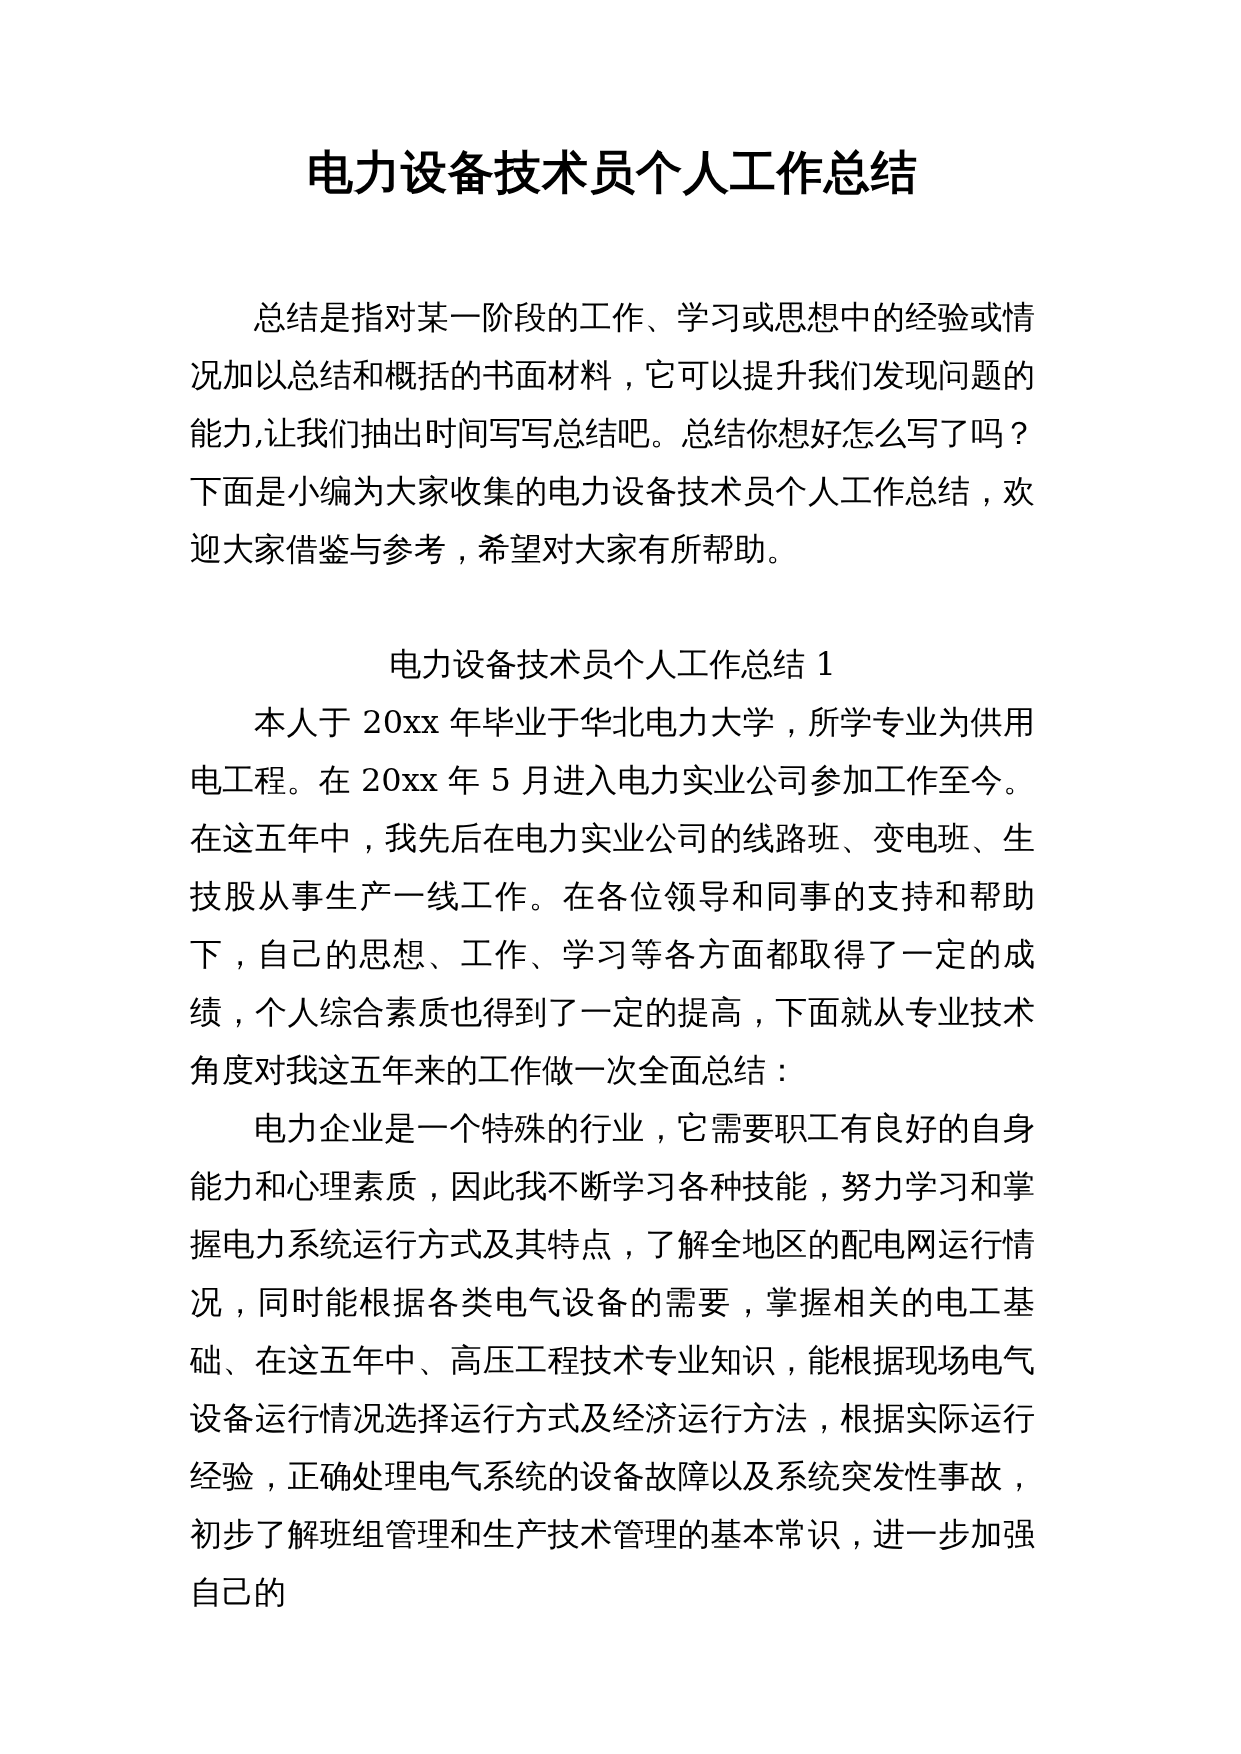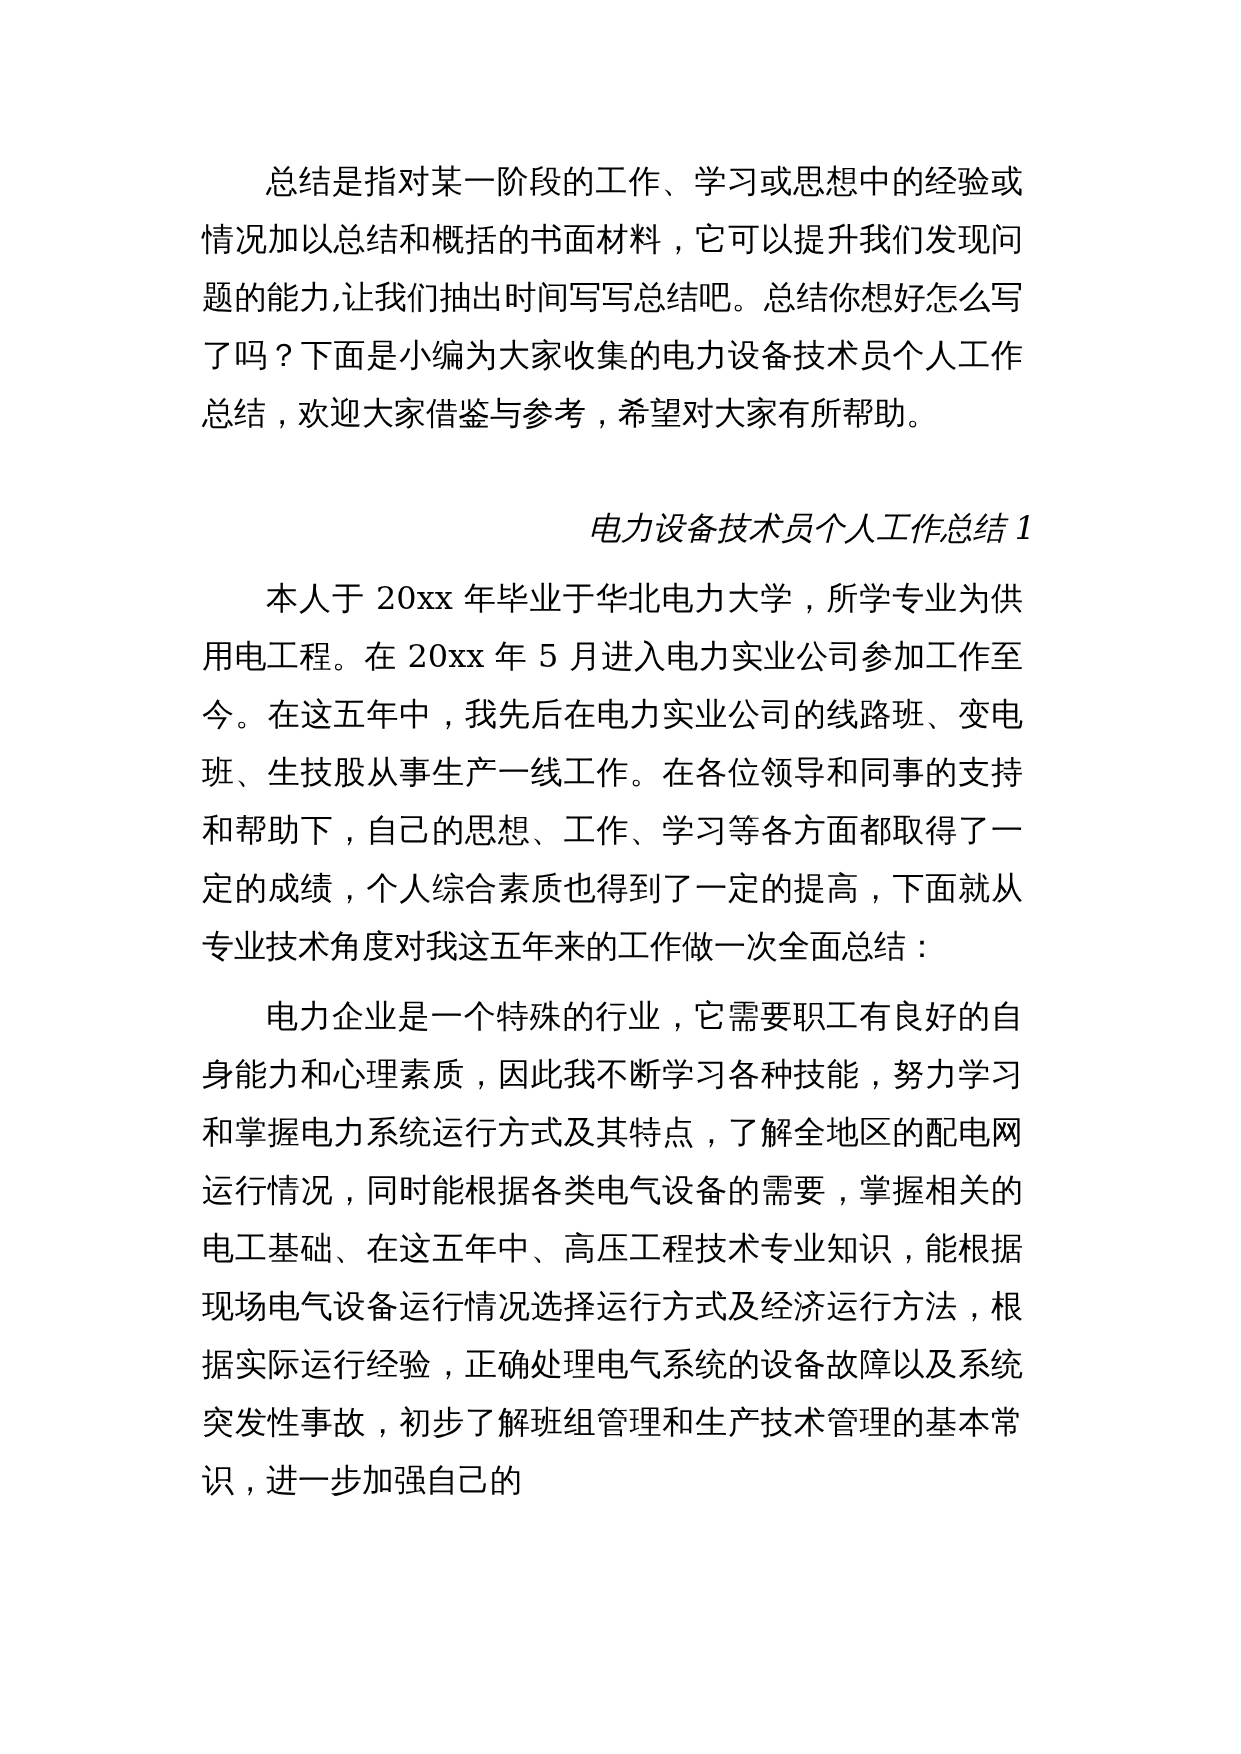--- a/index.html
+++ b/index.html
@@ -20,42 +20,42 @@
   }
   .doc-title {
     margin: 0 0 84px 0;
     font-size: 46px;
     line-height: 64px;
     font-weight: bold;
     text-align: center;
     letter-spacing: 1px;
   }
   .para {
-    margin: 12px;
+    margin: 0;
     font-size: 32px;
     line-height: 58px;
     text-align: justify;
     text-justify: inter-character;
     text-indent: 2em;
     word-break: break-all;
   }
   .subheading {
     margin: 57px 0 0 0;
     font-size: 32px;
     line-height: 58px;
-    text-align: right;
+    text-align: center;
     text-indent: 0;
     font-weight: normal;
-    font-style: italic;
   }
 </style>
 </head>
 <body>
 
 <div class="page">
+  <h1 class="doc-title">电力设备技术员个人工作总结</h1>
 
   <p class="para">总结是指对某一阶段的工作、学习或思想中的经验或情况加以总结和概括的书面材料，它可以提升我们发现问题的能力,让我们抽出时间写写总结吧。总结你想好怎么写了吗？下面是小编为大家收集的电力设备技术员个人工作总结，欢迎大家借鉴与参考，希望对大家有所帮助。</p>
 
   <p class="para subheading">电力设备技术员个人工作总结 1</p>
 
   <p class="para">本人于 20xx 年毕业于华北电力大学，所学专业为供用电工程。在 20xx 年 5 月进入电力实业公司参加工作至今。在这五年中，我先后在电力实业公司的线路班、变电班、生技股从事生产一线工作。在各位领导和同事的支持和帮助下，自己的思想、工作、学习等各方面都取得了一定的成绩，个人综合素质也得到了一定的提高，下面就从专业技术角度对我这五年来的工作做一次全面总结：</p>
 
   <p class="para">电力企业是一个特殊的行业，它需要职工有良好的自身能力和心理素质，因此我不断学习各种技能，努力学习和掌握电力系统运行方式及其特点，了解全地区的配电网运行情况，同时能根据各类电气设备的需要，掌握相关的电工基础、在这五年中、高压工程技术专业知识，能根据现场电气设备运行情况选择运行方式及经济运行方法，根据实际运行经验，正确处理电气系统的设备故障以及系统突发性事故，初步了解班组管理和生产技术管理的基本常识，进一步加强自己的</p>
 </div>
 

